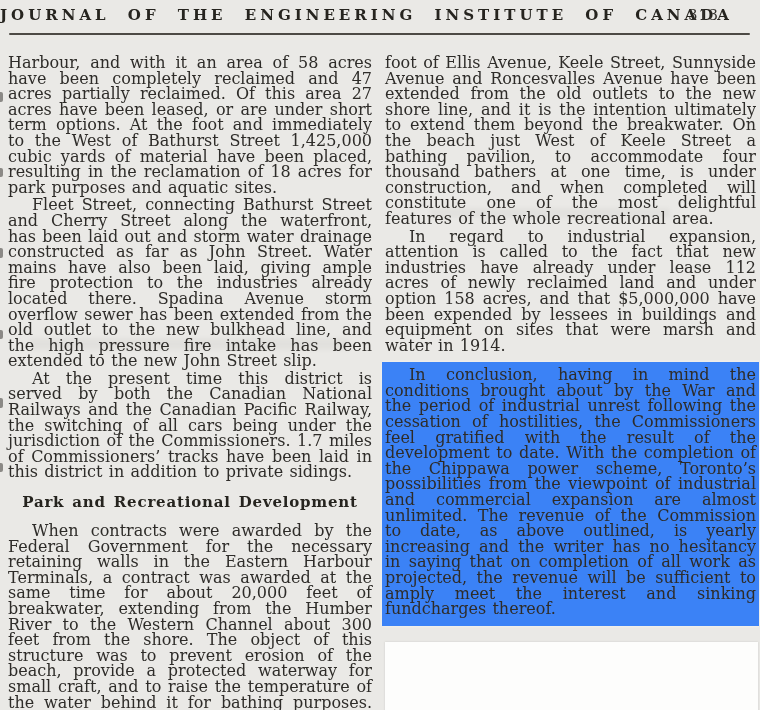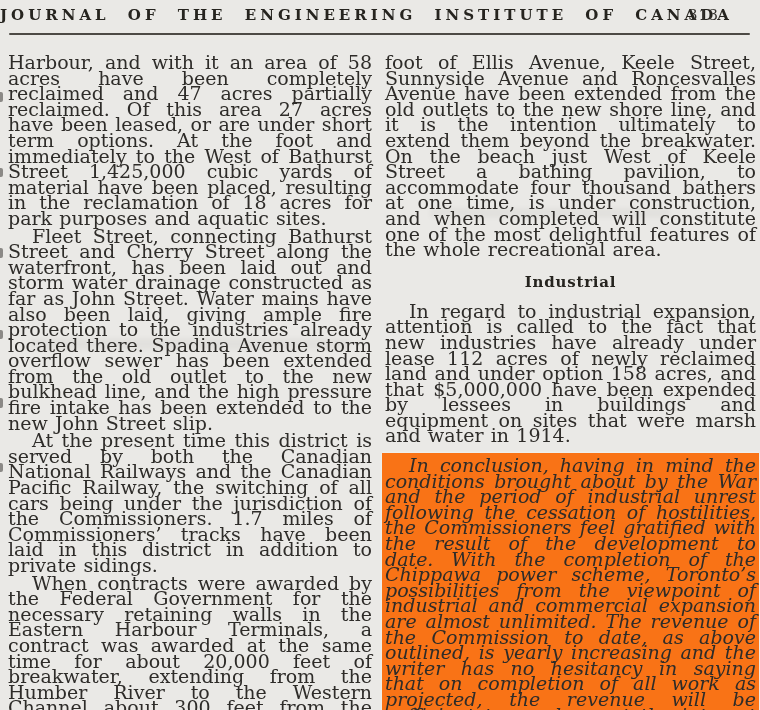--- a/index.html
+++ b/index.html
@@ -49,43 +49,42 @@
     position: relative;
     display: flex;
     gap: 13px;
     padding: 21px 4px 0 8px;
   }
   .col { box-sizing: border-box; }
   .col-left  { width: 364px; }
   .col-right { width: 371px; }
   .col p {
     margin: 0 0 2px 0;
-    font-size: 19px;
+    font-size: 16px;
     line-height: 15.6px;
     text-align: justify;
     word-spacing: 1.2px;
   }
   .col p.indent { text-indent: 24px; }
   .section-heading {
     margin: 13px 0 12px 0;
     text-align: center;
     font-size: 15px;
     font-weight: bold;
     letter-spacing: 0.8px;
     word-spacing: 2px;
     color: #26241f;
   }
   .col-right .section-heading { margin: 15px 0 13px 0; }
   
   .patch {
-    background: #f97316;
+    background: #3b82f6;
     margin: 9px -3px 0 -3px;
     padding: 5px 3px 9px 3px;
     box-shadow: 0 0 3px rgba(255,255,255,0.6);
-    font-style: italic;
   }
   .patch p { margin-bottom: 0; }
   
   .blank-box {
     margin: 16px -2px 0 0;
     height: 200px;
     background: #fdfdfc;
     box-shadow: 0 0 2px rgba(120,118,112,0.25);
   }
   
@@ -115,26 +114,26 @@
     <div class="page-number">313</div>
     <div class="header-rule"></div>
   </div>
 
   <div class="body-area">
 
     <div class="col col-left">
       <p>Harbour, and with it an area of 58 acres have been completely reclaimed and 47 acres partially reclaimed. Of this area 27 acres have been leased, or are under short term options. At the foot and immediately to the West of Bathurst Street 1,425,000 cubic yards of material have been placed, resulting in the reclamation of 18 acres for park purposes and aquatic sites.</p>
       <p class="indent">Fleet Street, connecting Bathurst Street and Cherry Street along the waterfront, has been laid out and storm water drainage constructed as far as John Street. Water mains have also been laid, giving ample fire protection to the industries already located there. Spadina Avenue storm overflow sewer has been extended from the old outlet to the new bulkhead line, and the high pressure fire intake has been extended to the new John Street slip.</p>
       <p class="indent">At the present time this district is served by both the Canadian National Railways and the Canadian Pacific Railway, the switching of all cars being under the jurisdiction of the Commissioners.  1.7 miles of Commissioners’ tracks have been laid in this district in addition to private sidings.</p>
+      <h3 class="section-heading">Park and Recreational Development</h3>
       <p class="indent">When contracts were awarded by the Federal Government for the necessary retaining walls in the Eastern Harbour Terminals, a contract was awarded at the same time for about 20,000 feet of breakwater, extending from the Humber River to the Western Channel about 300 feet from the shore.  The object of this structure was to prevent erosion of the beach, provide a protected waterway for small craft, and to raise the temperature of the water behind it for bathing purposes.  Approximately 4,600 lineal feet of this breakwater is now completed, and the contract is still in progress.  In addition to the above breakwater, there have been constructed 760 lineal feet of sheet piling retaining wall at the mouth of the Humber River and 1,585 lineal feet of crib retaining wall as an extension to the Exhibition sea wall in front of Stanley Barracks’ grounds.  Dredging to the extent of 4,112,000 yards have been completed, resulting in the reclamation of 106 acres of land.  The development of this area was left largely in abeyance during the War, but during the past year splendid progress has been made.  A mile and one-half of 50-foot asphalt drive and 24-foot board walk have been completed, together with the drainage and grading incident thereto.  Storm overflow sewers at the</p>
     </div>
 
     <div class="col col-right">
       <p>foot of Ellis Avenue, Keele Street, Sunnyside Avenue and Roncesvalles Avenue have been extended from the old outlets to the new shore line, and it is the intention ultimately to extend them beyond the breakwater.  On the beach just West of Keele Street a bathing pavilion, to accommodate four thousand bathers at one time, is under construction, and when completed will constitute one of the most delightful features of the whole recreational area.</p>
-      <h3 class="section-heading">Industrial</h3>
       <p class="indent">In regard to industrial expansion, attention is called to the fact that new industries have already under lease 112 acres of newly reclaimed land and under option 158 acres, and that $5,000,000 have been expended by lessees in buildings and equipment on sites that were marsh and water in 1914.</p>
       <div class="patch">
         <p class="indent">In conclusion, having in mind the conditions brought about by the War and the period of industrial unrest following the cessation of hostilities, the Commissioners feel gratified with the result of the development to date. With the completion of the Chippawa power scheme, Toronto’s possibilities from the viewpoint of industrial and commercial expansion are almost unlimited.  The revenue of the Commission to date, as above outlined, is yearly increasing and the writer has no hesitancy in saying that on completion of all work as projected, the revenue will be sufficient to amply meet the interest and sinking fundcharges thereof.</p>
       </div>
       <div class="blank-box"></div>
     </div>
 
   </div>
 
   <div class="edge-tick" style="top:92px;height:10px;"></div>

